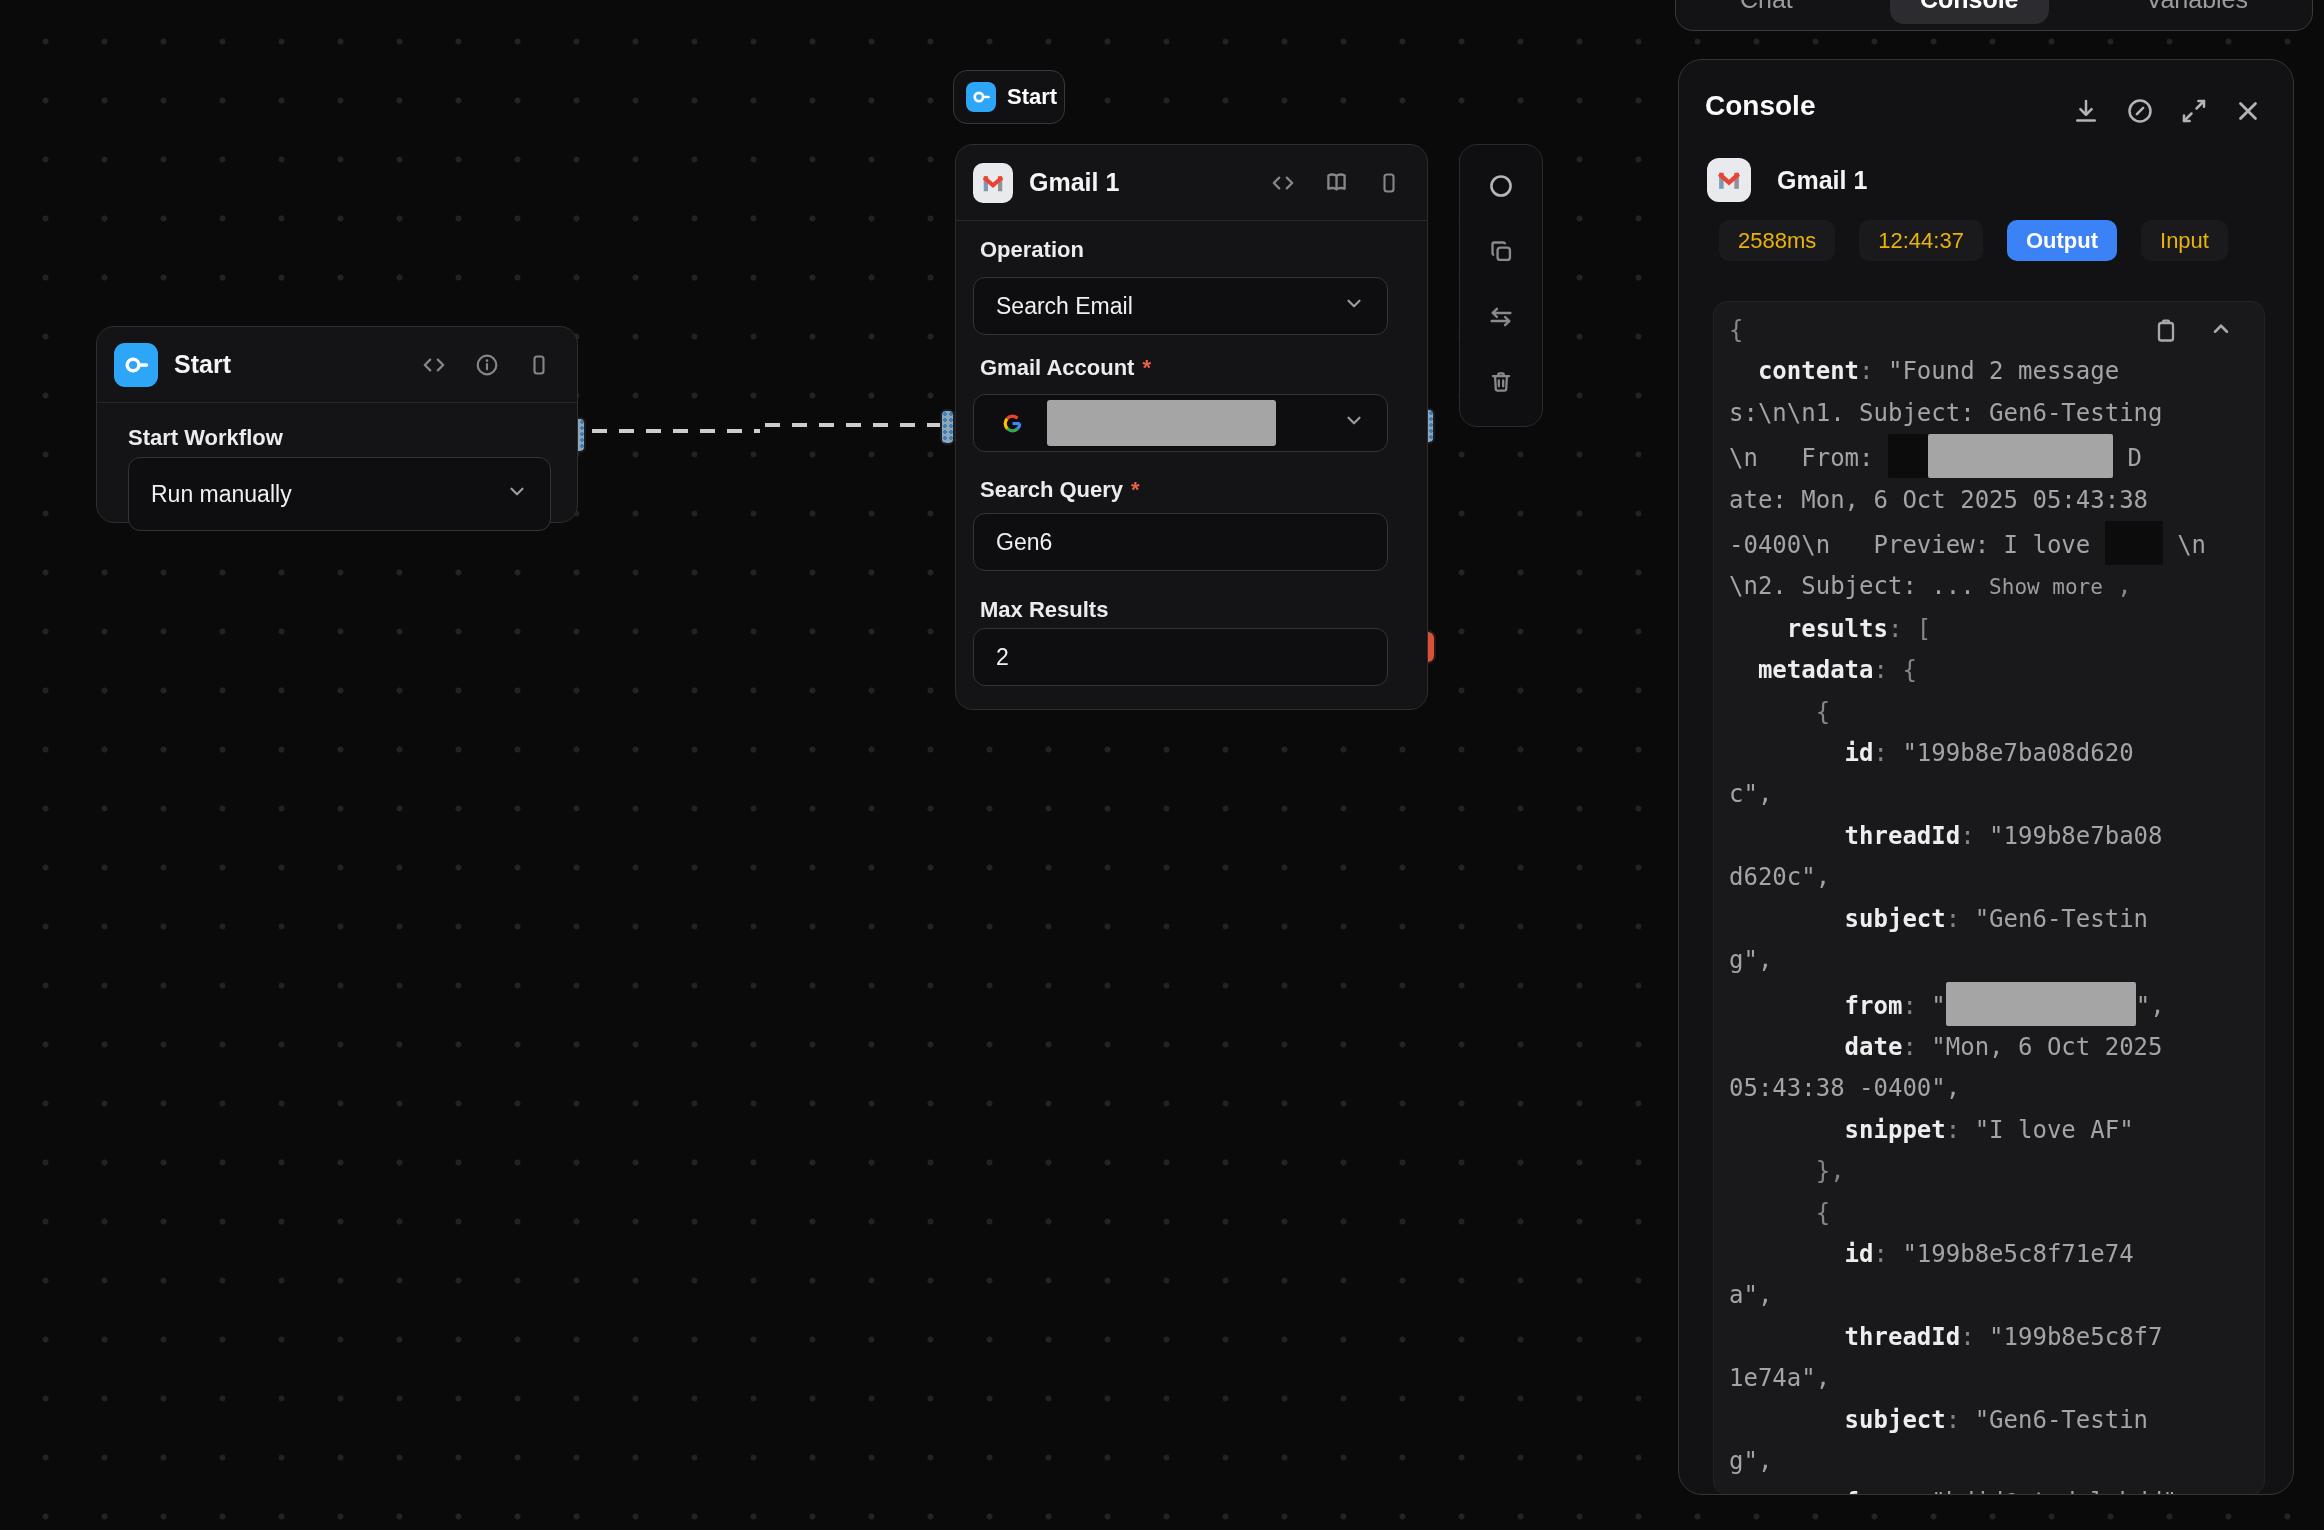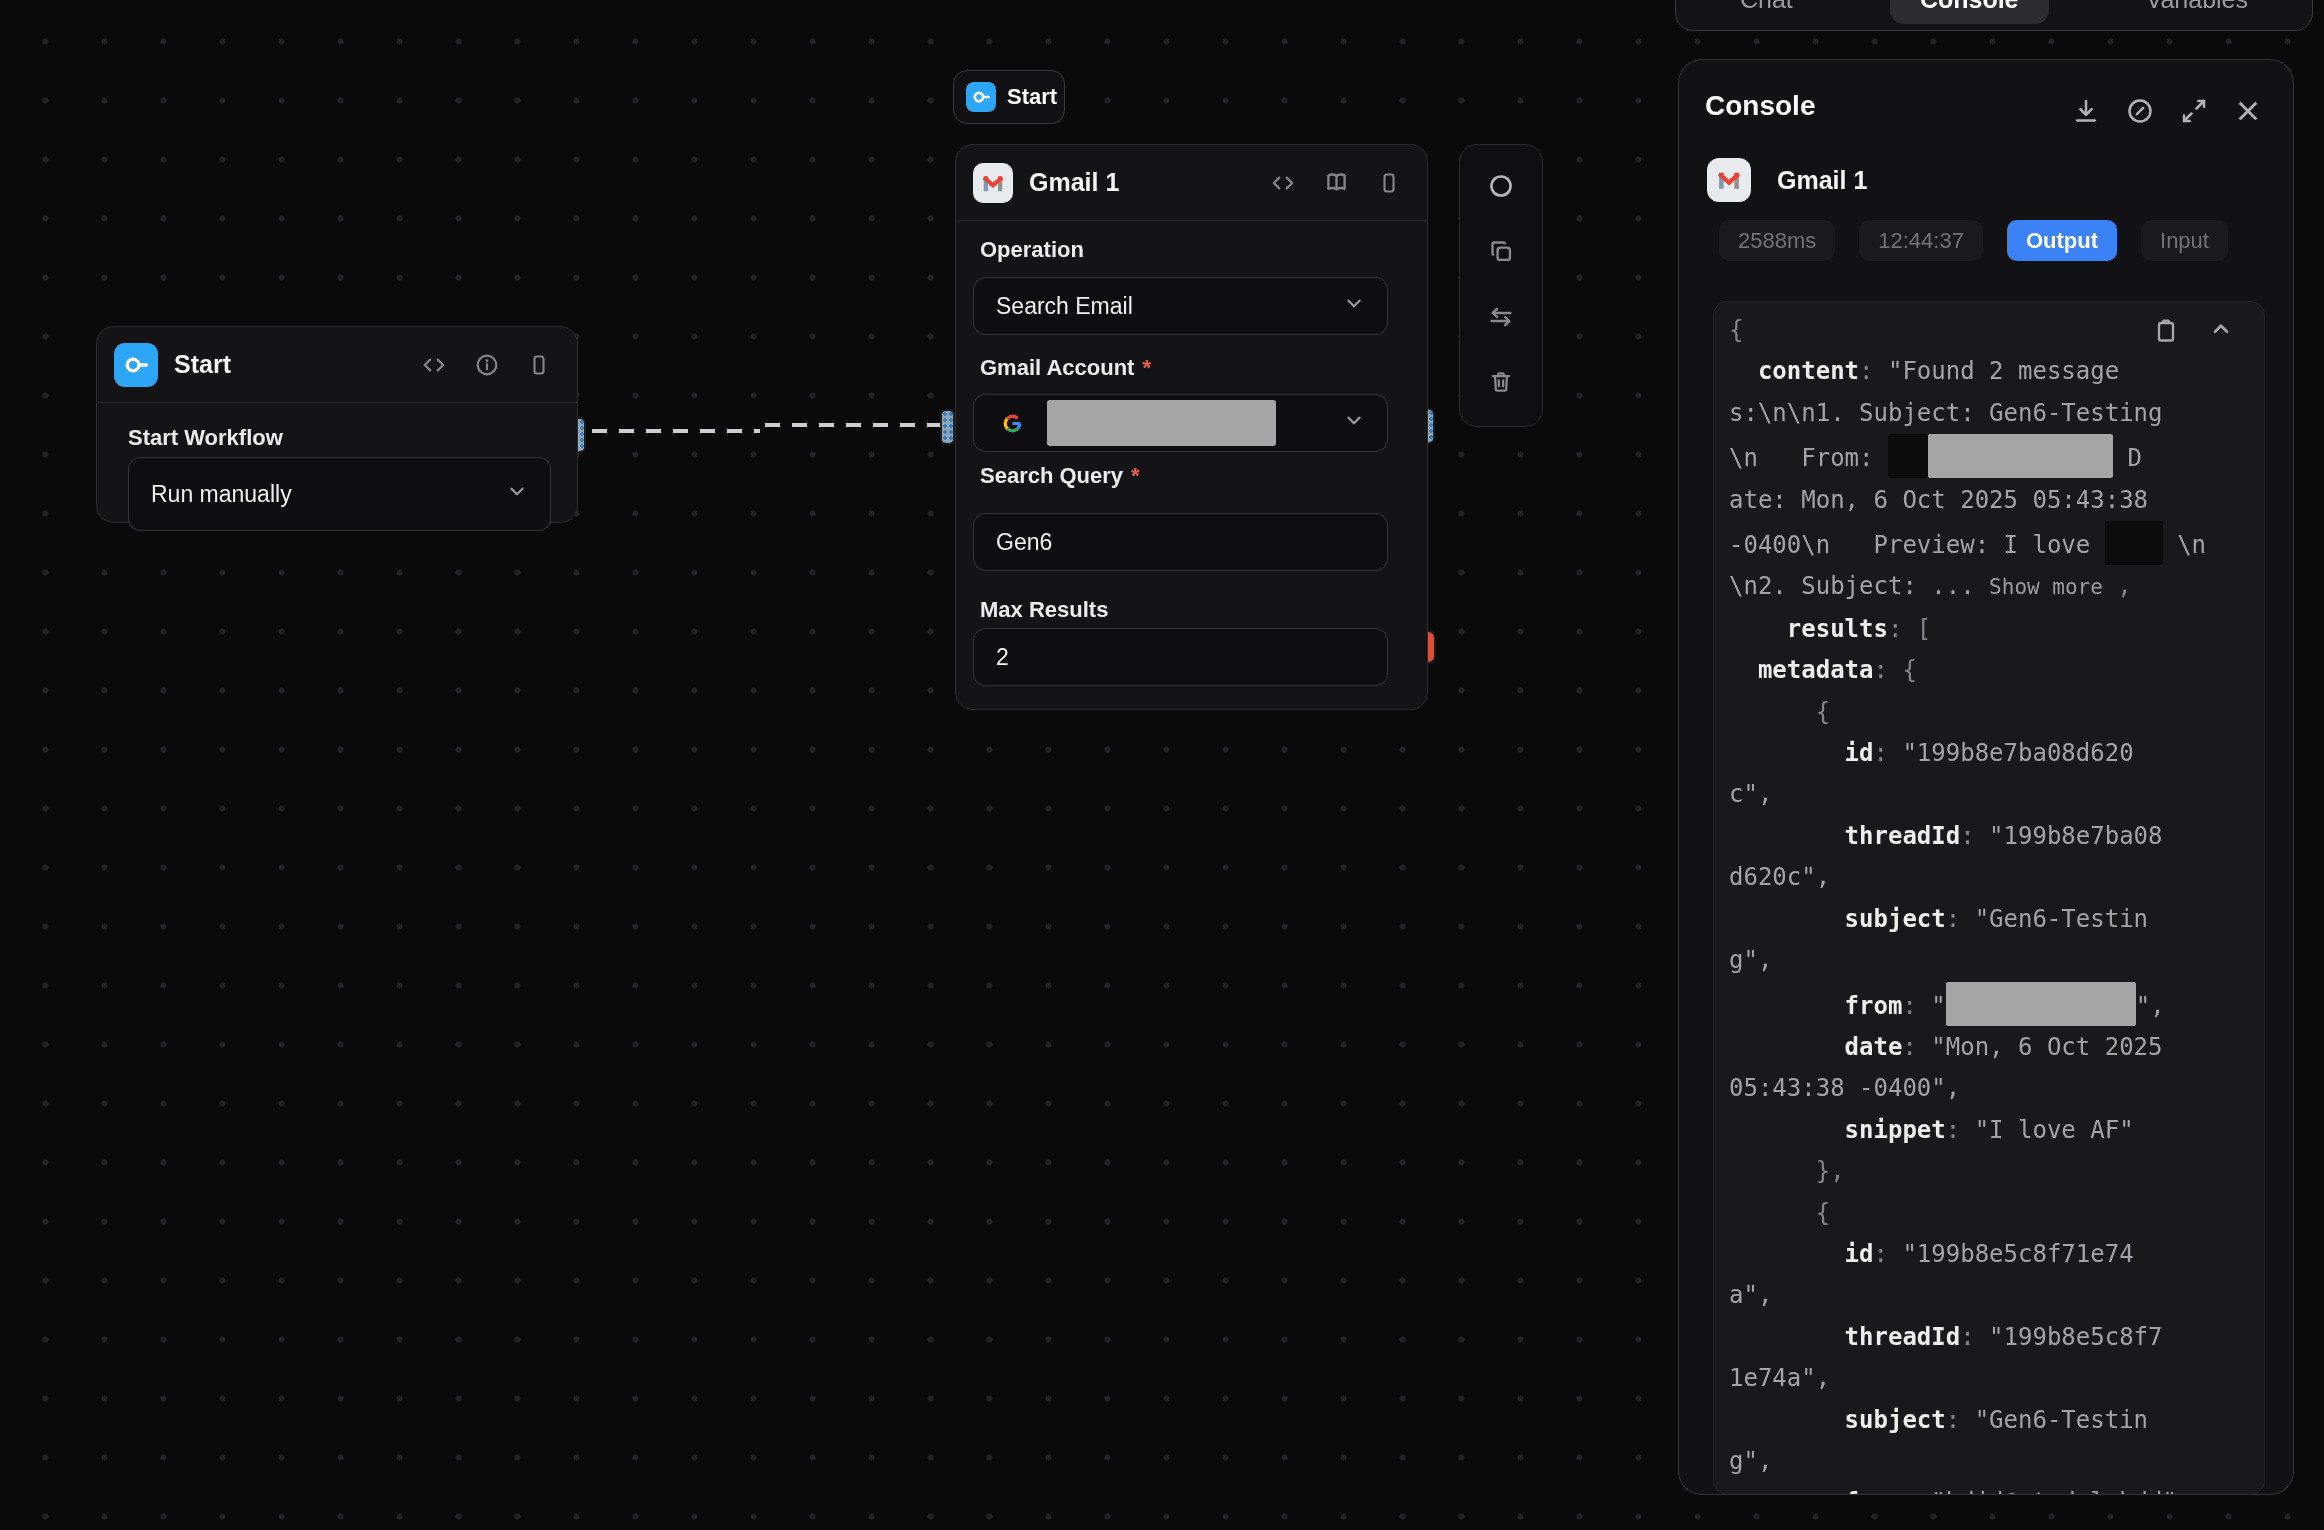--- a/index.html
+++ b/index.html
@@ -41,21 +41,21 @@
   .tabbar { position:absolute; left:1675px; top:-33px; width:638px; height:64px; background:#131316; border:1.5px solid #3a3a3d; border-radius:18px; display:flex; align-items:flex-end; justify-content:space-between; padding:0 34px 6px; }
   .tab { position:relative; font-size:25px; color:#9a9a9f; padding:8px 30px 10px; border-radius:14px; }
   .tab.active { background:#2b2b30; color:#ffffff; font-weight:650; }
   
   .console { position:absolute; left:1678px; top:59px; width:616px; height:1436px; background:#121214; border:1.5px solid #343437; border-radius:24px; overflow:hidden; }
   .console-title { position:absolute; left:26px; top:30px; font-size:28px; font-weight:700; color:#fafafa; }
   .console-actions { position:absolute; right:30px; top:36px; display:flex; gap:24px; color:#b3b3b7; }
   .console-node-row { position:absolute; left:28px; top:98px; display:flex; align-items:center; gap:26px; }
   .console-node-name { font-size:25px; font-weight:700; color:#f4f4f5; }
   .badges { position:absolute; left:40px; top:160px; display:flex; gap:24px; align-items:center; }
-  .badge { height:41px; display:flex; align-items:center; padding:0 19px; border-radius:10px; background:#1a1a1d; color:#737373; font-size:22px; }
+  .badge { height:41px; display:flex; align-items:center; padding:0 19px; border-radius:10px; background:#1a1a1d; color:#eab308; font-size:22px; }
   .badge.active { background:#3b82f6; color:#ffffff; font-weight:650; }
   .json-block { position:absolute; left:34px; top:241px; width:552px; height:1194px; background:#19191c; border:1px solid #232327; border-radius:14px; overflow:hidden; }
   .json-icons { position:absolute; top:14px; right:30px; display:flex; gap:28px; color:#a8a8ac; z-index:2; }
   .code { position:absolute; inset:0; padding:8px 15px; font-family:"DejaVu Sans Mono",monospace; font-size:24px; line-height:41.4px; }
   .code-line { white-space:pre; }
   .seg-key { color:#ededee; font-weight:700; }
   .seg-p { color:#85858a; }
   .seg-v { color:#a4a4a8; }
   .seg-link { color:#9c9da1; font-size:21px; cursor:pointer; }
   .redact { display:inline-block; height:44px; vertical-align:-12px; border-radius:2px; }
@@ -178,21 +178,21 @@
           <circle cx="12" cy="12" r="7.6" stroke="#EA4335" stroke-width="3.4" pathLength="100" stroke-dasharray="25 75" stroke-dashoffset="-62"></circle>
           <rect x="12" y="10.4" width="7.6" height="3.2" fill="#4285F4"></rect>
         </svg>
       </span>
       <span class="redact-wide" style="width:229px; height:46px;"></span>
       <span class="chev" style="margin-left:auto; color:#9b9b9f;"><svg width="22" height="22" viewBox="0 0 24 24" fill="none" stroke="currentColor" stroke-width="2.4" stroke-linecap="round" stroke-linejoin="round">
             <path d="M6 9.5 L12 15.5 L18 9.5"></path>
           </svg></span>
     </div>
 
-    <div class="field-label" style="top:318px; left:24px;">
+    <div class="field-label" style="top:332px; left:24px;">
       <span>Search Query</span><span class="req">*</span>
     </div>
     <div class="box" style="top:368px;">
       <span>Gen6</span>
     </div>
 
     <div class="field-label" style="top:452px; left:24px;">Max Results</div>
     <div class="box" style="top:483px;">
       <span>2</span>
     </div>

